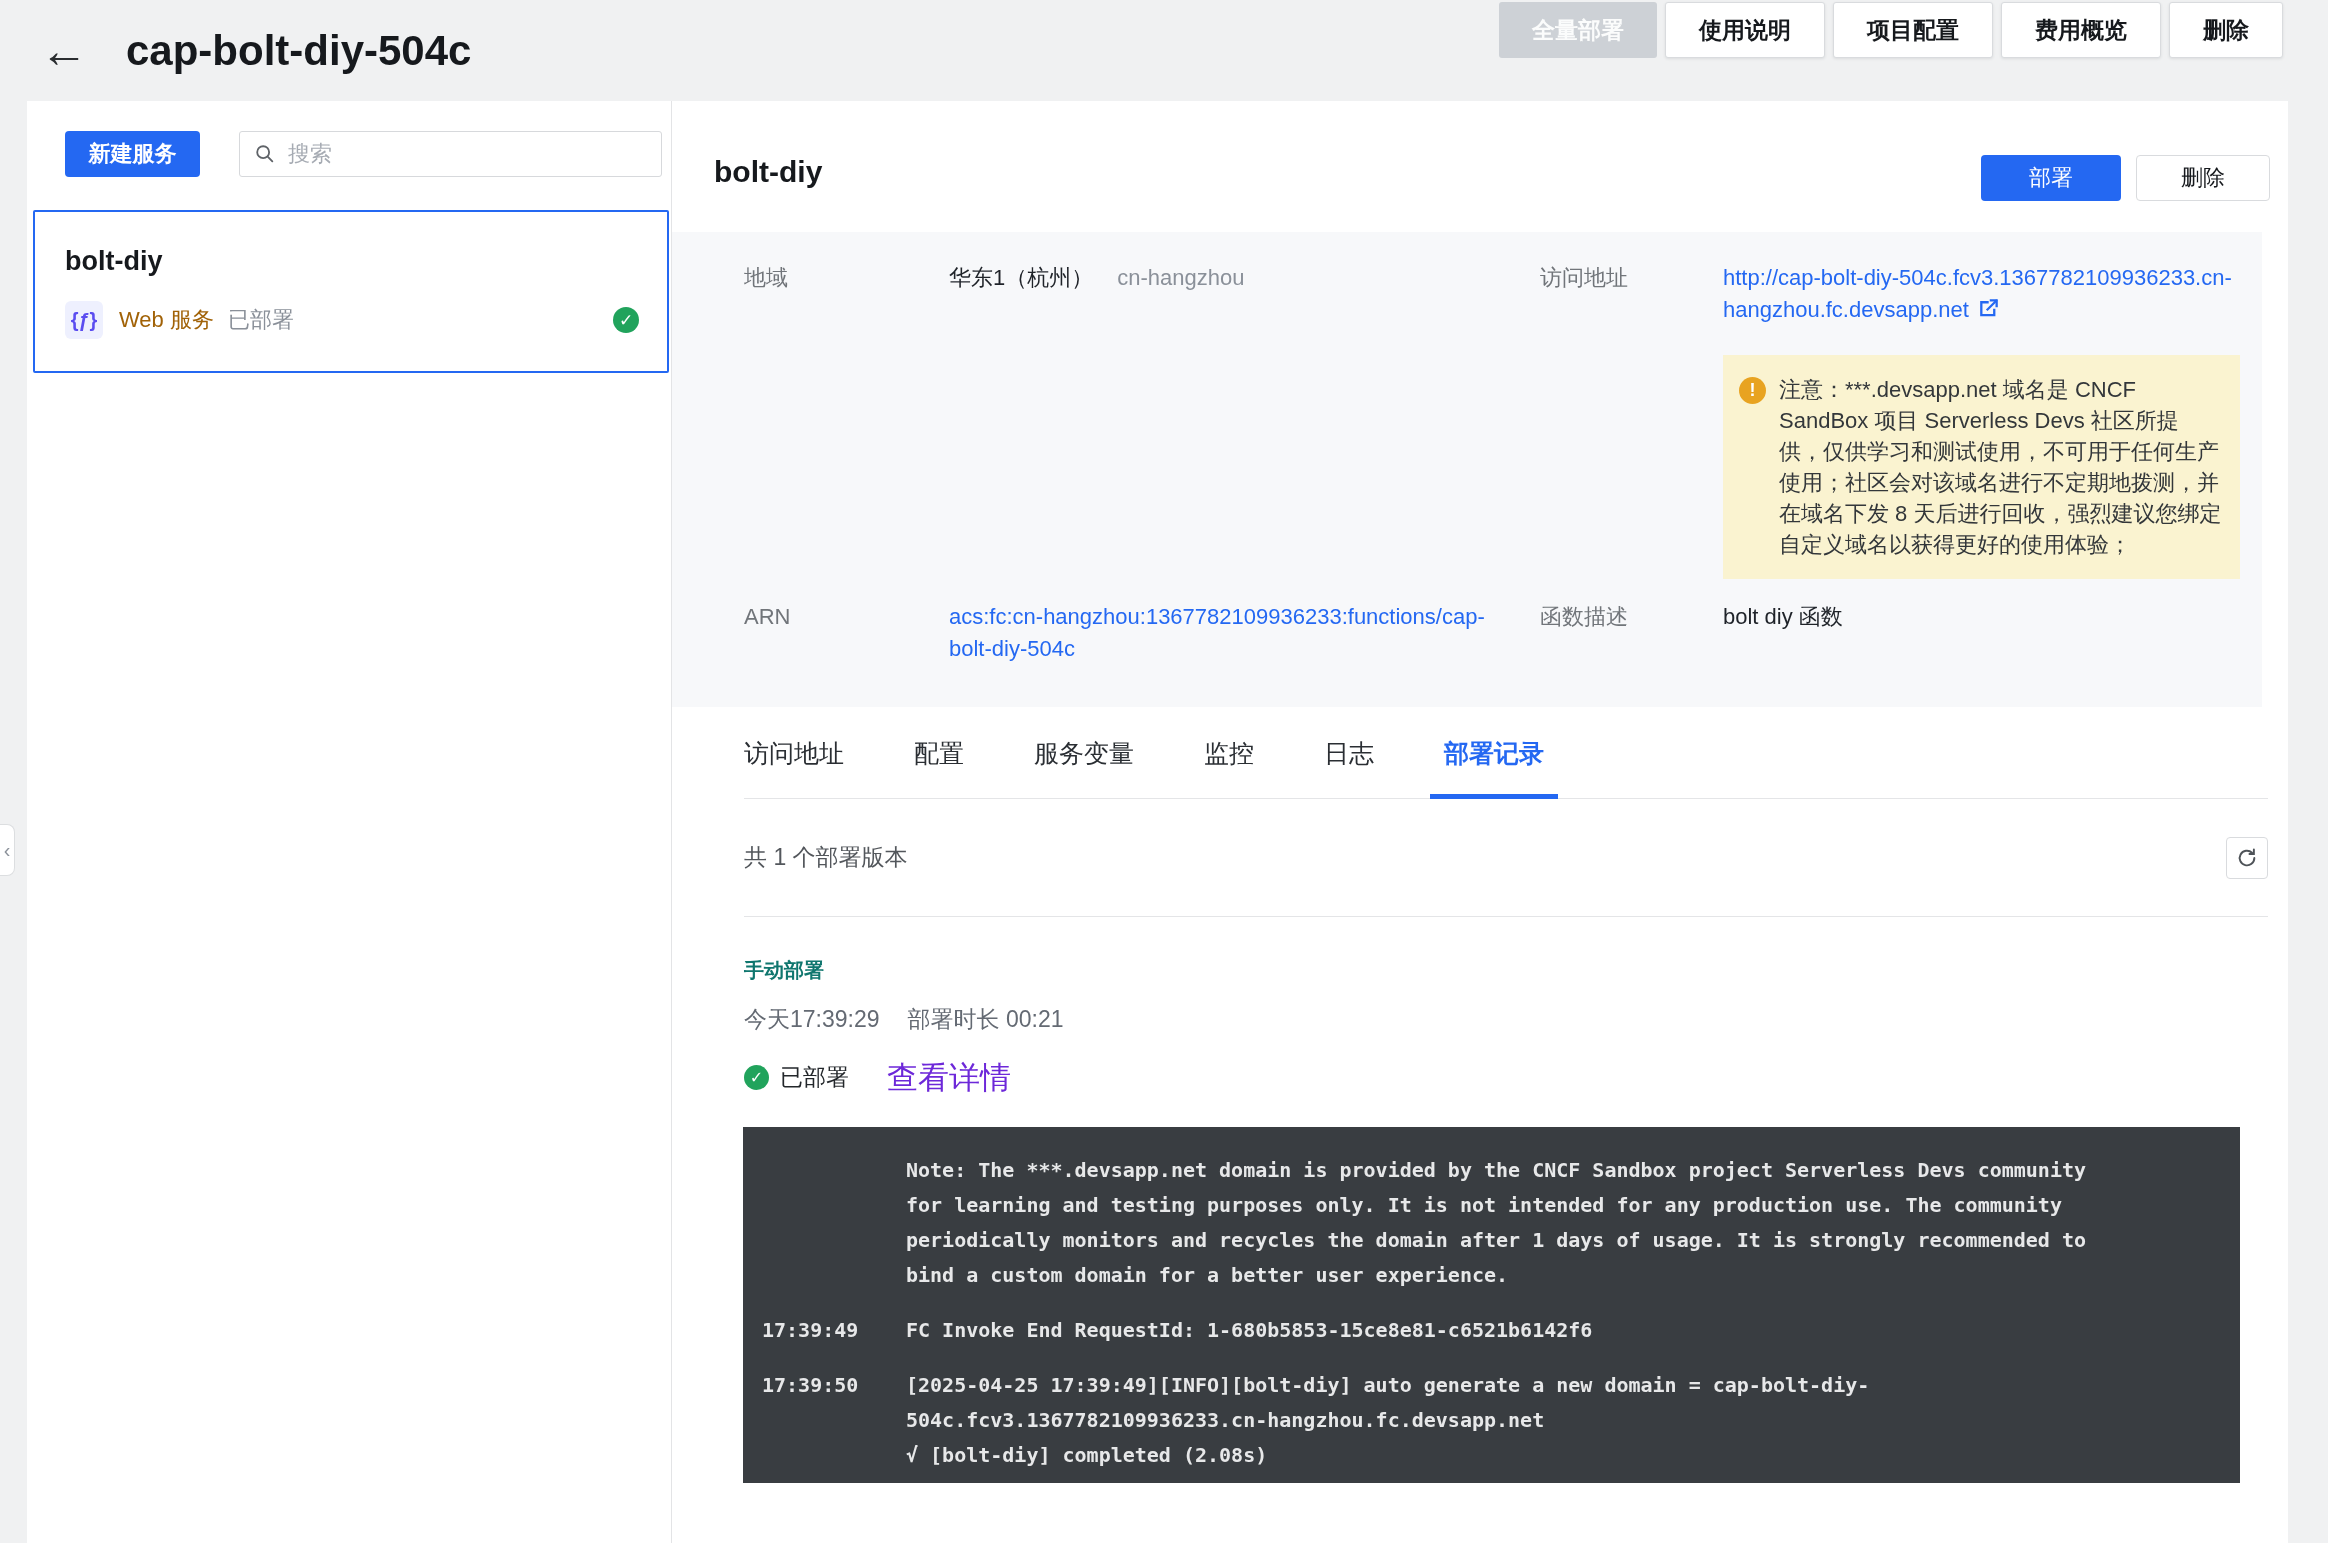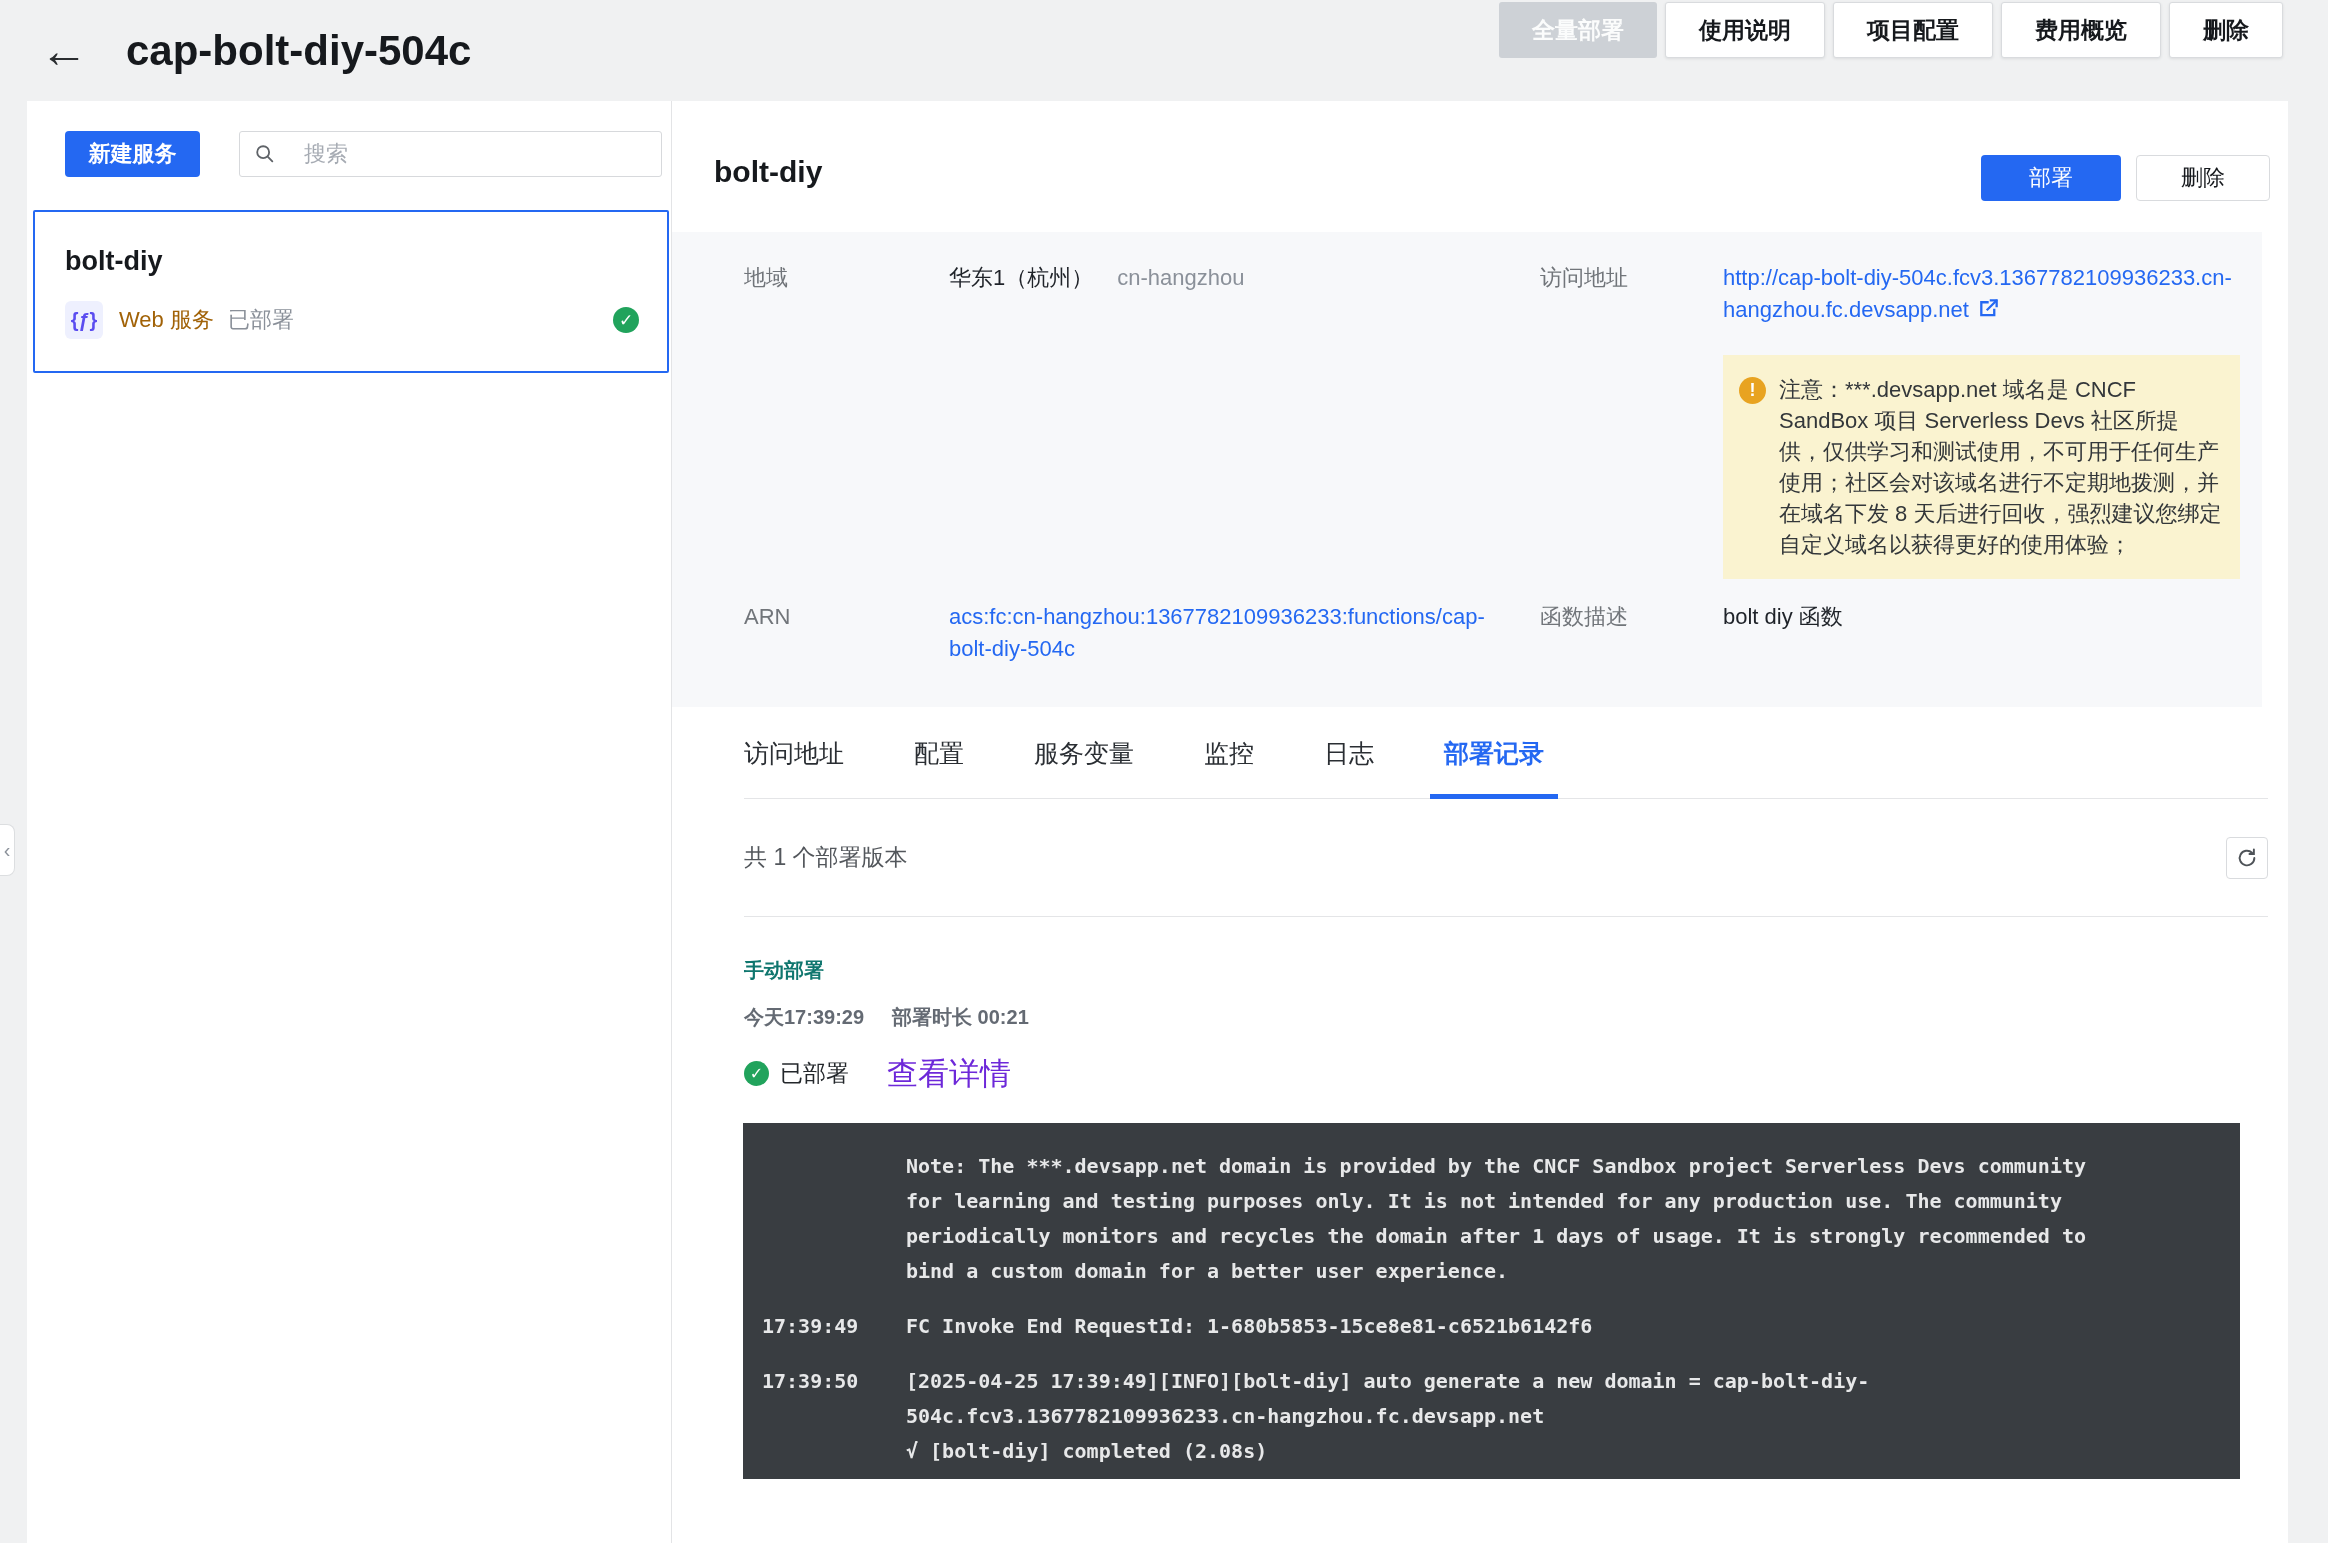--- a/index.html
+++ b/index.html
@@ -23,21 +23,21 @@
   .panel { position:absolute; top:101px; left:27px; right:40px; bottom:0;
     background:#fff; display:flex; }
 
   
   .sidebar { width:645px; border-right:1px solid #e3e4e6; padding-top:30px; flex-shrink:0; }
   .side-toolbar { display:flex; gap:39px; margin:0 9px 0 38px; }
   .new-btn { width:135px; height:46px; background:#2468f2; color:#fff; border:none;
     border-radius:4px; font-size:22px; font-weight:700; cursor:pointer;
     font-family:"Liberation Sans",sans-serif; }
   .search-box { flex:1; height:46px; border:1px solid #d7d9dc; border-radius:3px;
-    background:#fff; display:flex; align-items:center; padding:0 14px;gap:16px; }
+    background:#fff; display:flex; align-items:center; padding:0 14px; }
   .search-box svg { flex-shrink:0; }
   .search-box input { border:none; outline:none; flex:1; margin-left:12px;
     font-size:22px; color:#16191d; font-family:"Liberation Sans",sans-serif; background:transparent; }
   .search-box input::placeholder { color:#a6abb3; }
   .service-card { margin:33px 2px 0 6px; border:2px solid #2468f2; border-radius:2px;
     background:#fff; padding:34px 28px 32px 30px; cursor:pointer; }
   .svc-name { font-size:27px; font-weight:700; color:#16191d; }
   .svc-row { margin-top:24px; display:flex; align-items:center; }
   .fn-badge { width:38px; height:38px; border-radius:6px; background:#eef0fe;
     color:#5b4df0; font-size:20px; font-weight:700; display:flex;
@@ -95,21 +95,21 @@
   
   .list-head { margin:0 20px 0 72px; padding:38px 0 37px; display:flex;
     align-items:center; border-bottom:1px solid #e4e5e7; }
   .count-text { font-size:23px; color:#53575c; }
   .refresh-btn { margin-left:auto; width:42px; height:42px; background:#fff;
     border:1px solid #d9dbde; border-radius:4px; display:flex;
     align-items:center; justify-content:center; cursor:pointer; }
 
   .record { padding:40px 20px 0 72px; }
   .record-title { font-size:20px; font-weight:600; color:#0f766e; }
-  .record-meta { margin-top:20px; display:flex; gap:28px; font-size:20px; color:#646a73;font-weight:bold; }
+  .record-meta { margin-top:20px; display:flex; gap:28px; font-size:23px; color:#646a73; }
   .record-status { margin-top:22px; display:flex; align-items:center; }
   .status-check { width:25px; height:25px; border-radius:50%; background:#21a35c;
     color:#fff; font-size:16px; font-weight:700; display:flex;
     align-items:center; justify-content:center; }
   .status-text { margin-left:11px; font-size:23px; color:#23272b; }
   .detail-link { margin-left:38px; font-size:31px; color:#6d28d9; cursor:pointer; }
 
   
   .terminal { margin:28px 48px 0 71px; height:356px; background:#393d41;
     padding:26px 20px 20px 19px; overflow:hidden;

